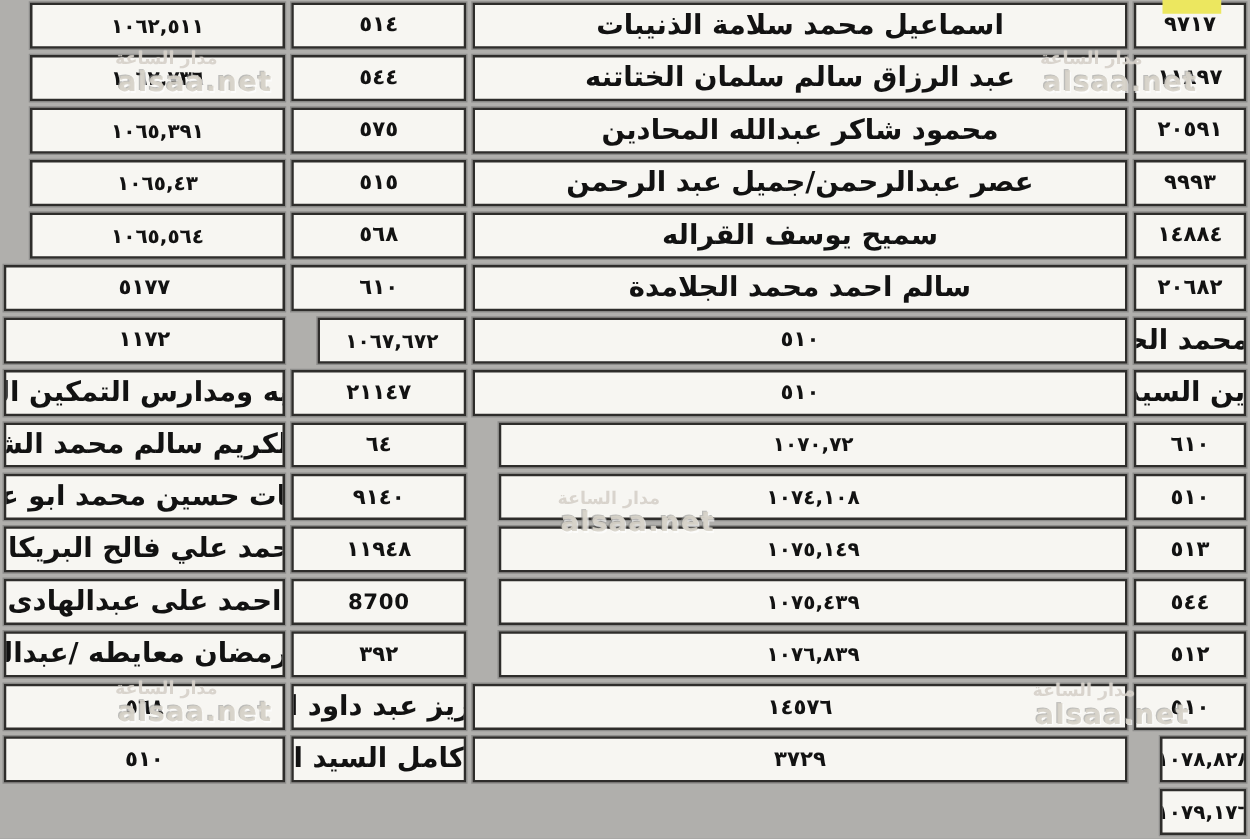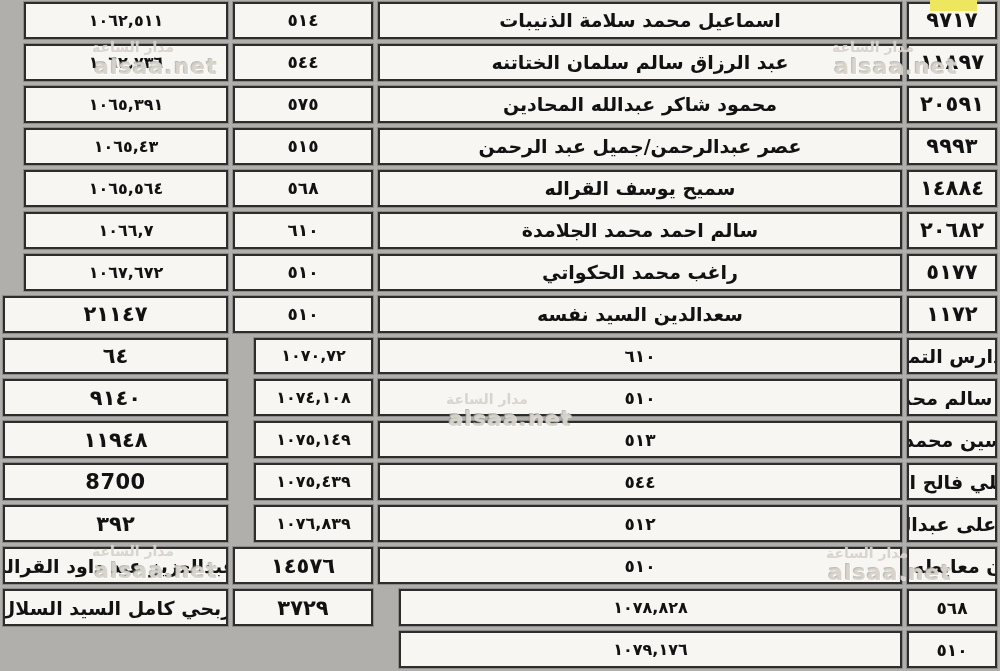--- a/index.html
+++ b/index.html
@@ -32,22 +32,22 @@
     border:2px solid #2e2d2b;
     display:flex;
     align-items:center;
     justify-content:center;
     color:#121212;
     font-weight:bold;
     overflow:hidden;
     white-space:nowrap;
     box-shadow:0 0 0 1px #8d8d8b;
   }
-  .cell.id{font-size:21px;letter-spacing:.5px;}
-  .cell.name{font-size:19px;}
+  .cell.id{font-size:17px;letter-spacing:.5px;}
+  .cell.name{font-size:22px;}
   .cell.code{font-size:17px;letter-spacing:.5px;}
   .cell.amount{font-size:16px;letter-spacing:.5px;margin-left:21px;}
   .hl-marker{
     position:absolute;
     left:930px;top:0;
     width:47px;height:11px;
     z-index:5;
   }
   .wm{
     position:absolute;
@@ -97,21 +97,20 @@
       <div class="cell name">عصر عبدالرحمن/جميل عبد الرحمن</div>
       <div class="cell code">٥١٥</div>
       <div class="cell amount">١٠٦٥,٤٣</div>
       <div class="cell id">١٤٨٨٤</div>
       <div class="cell name">سميح يوسف القراله</div>
       <div class="cell code">٥٦٨</div>
       <div class="cell amount">١٠٦٥,٥٦٤</div>
       <div class="cell id">٢٠٦٨٢</div>
       <div class="cell name">سالم احمد محمد الجلامدة</div>
       <div class="cell code">٦١٠</div>
-      <div class="cell amount">١٠٦٦,٧</div>
       <div class="cell id">٥١٧٧</div>
       <div class="cell name">راغب محمد الحكواتي</div>
       <div class="cell code">٥١٠</div>
       <div class="cell amount">١٠٦٧,٦٧٢</div>
       <div class="cell id">١١٧٢</div>
       <div class="cell name">سعدالدين السيد  نفسه</div>
       <div class="cell code">٥١٠</div>
       <div class="cell id">٢١١٤٧</div>
       <div class="cell name">اكاديميه ومدارس التمكين التربوي</div>
       <div class="cell code">٦١٠</div>

